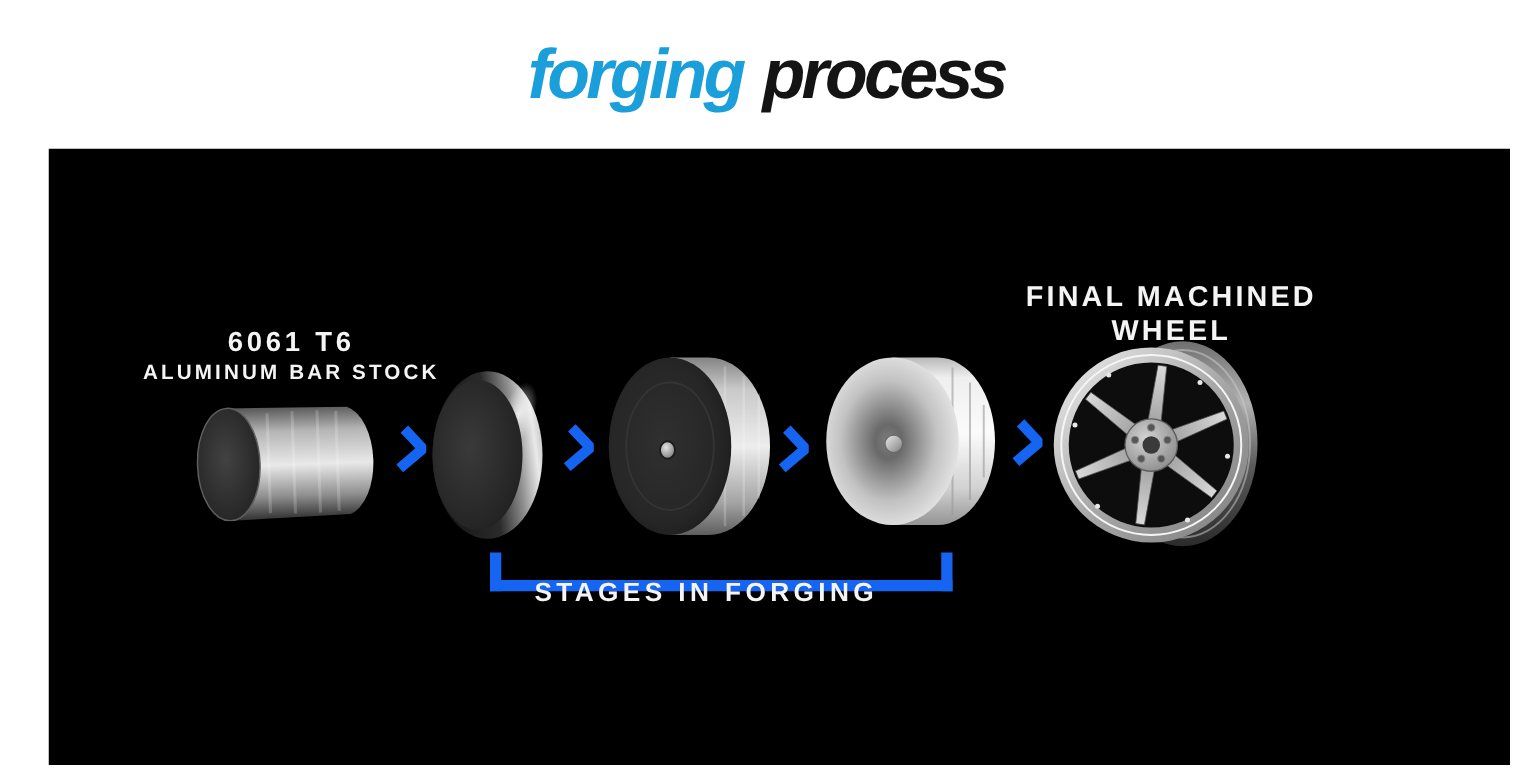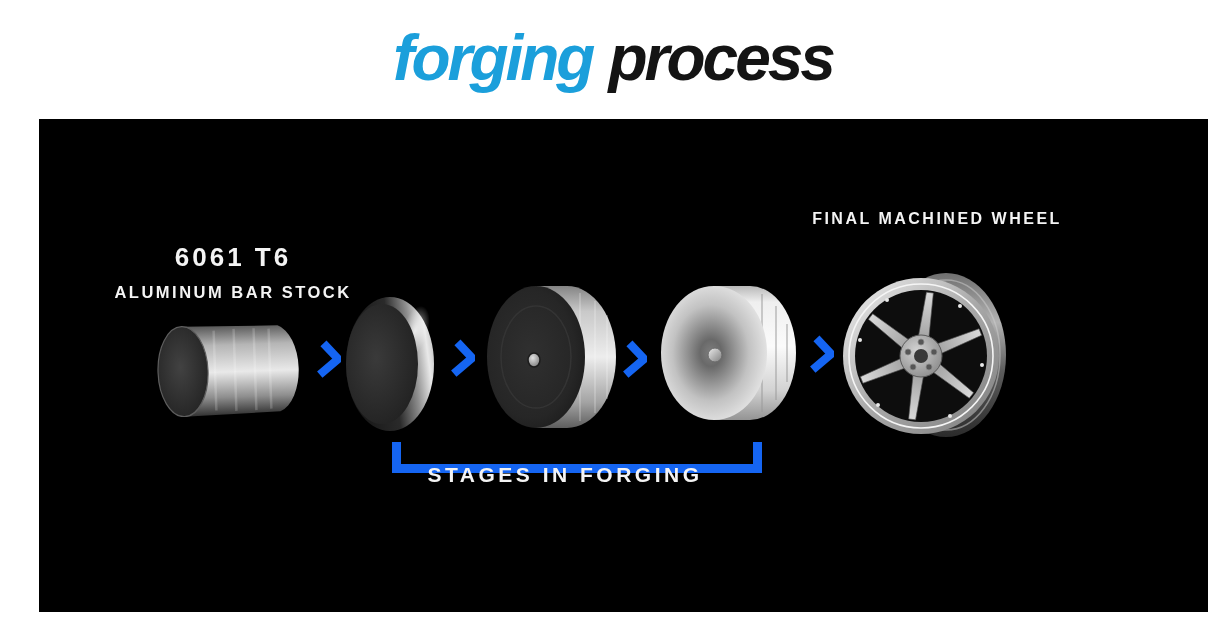--- a/index.html
+++ b/index.html
@@ -3,40 +3,40 @@
 <meta charset="utf-8">
 <style>
   * { margin: 0; padding: 0; box-sizing: border-box; }
   html, body { width: 1226px; height: 625px; background: #ffffff; overflow: hidden; }
   body { font-family: "Liberation Sans", sans-serif; position: relative; }
 
   
   .title {
     position: absolute; left: 0; top: 2px; width: 1226px; height: 115px;
     text-align: center; white-space: nowrap;
-    font-size: 64px; font-weight: bold; font-style: italic;
+    font-size: 56px; font-weight: bold; font-style: italic;
     letter-spacing: -3px; line-height: 113px;
   }
   .title .w1 { color: #1b9fdb; margin-right: 16px; }
   .title .w2 { color: #141414; }
 
   
   .panel {
     position: absolute; left: 39px; top: 119px;
     width: 1169px; height: 493px; background: #000000;
   }
   .panel > * { position: absolute; }
 
   .lbl { color: #f4f4f4; font-weight: bold; text-align: center; }
 
   .bar-label { left: 44px; top: 126px; width: 300px; }
-  .bar-label .l1 { font-size: 26px; letter-spacing: 3px; line-height: 25px; }
-  .bar-label .l2 { font-size: 16.5px; letter-spacing: 2.5px; line-height: 20px; margin-top: 12px; }
-
-  .final-label { left: 738px; top: 91px; width: 320px; font-size: 16px; letter-spacing: 2.5px; }
+  .bar-label .l1 { font-size: 22px; letter-spacing: 3px; line-height: 25px; margin-top: 16px; }
+  .bar-label .l2 { font-size: 16.5px; letter-spacing: 2.5px; line-height: 20px; margin-top: 2px; }
+
+  .final-label { left: 738px; top: 105px; width: 320px; font-size: 23px; letter-spacing: 2.5px; }
 
   .stages-label { left: 346px; top: 344px; width: 360px; font-size: 21px; letter-spacing: 3.5px; }
 
   .bracket {
     left: 353px; top: 323px; width: 370px; height: 31px;
     border-left: 9px solid #1565f2;
     border-right: 9px solid #1565f2;
     border-bottom: 9px solid #1565f2;
   }
 

